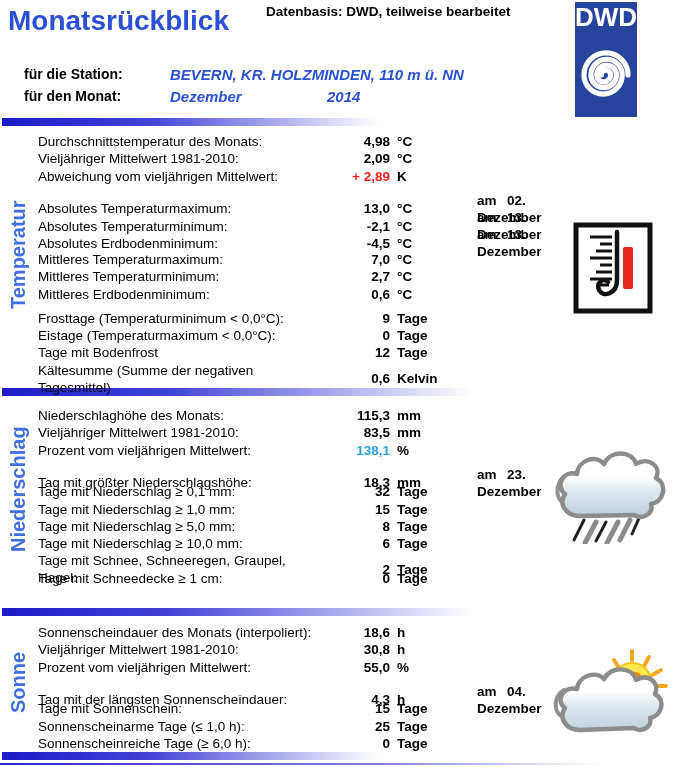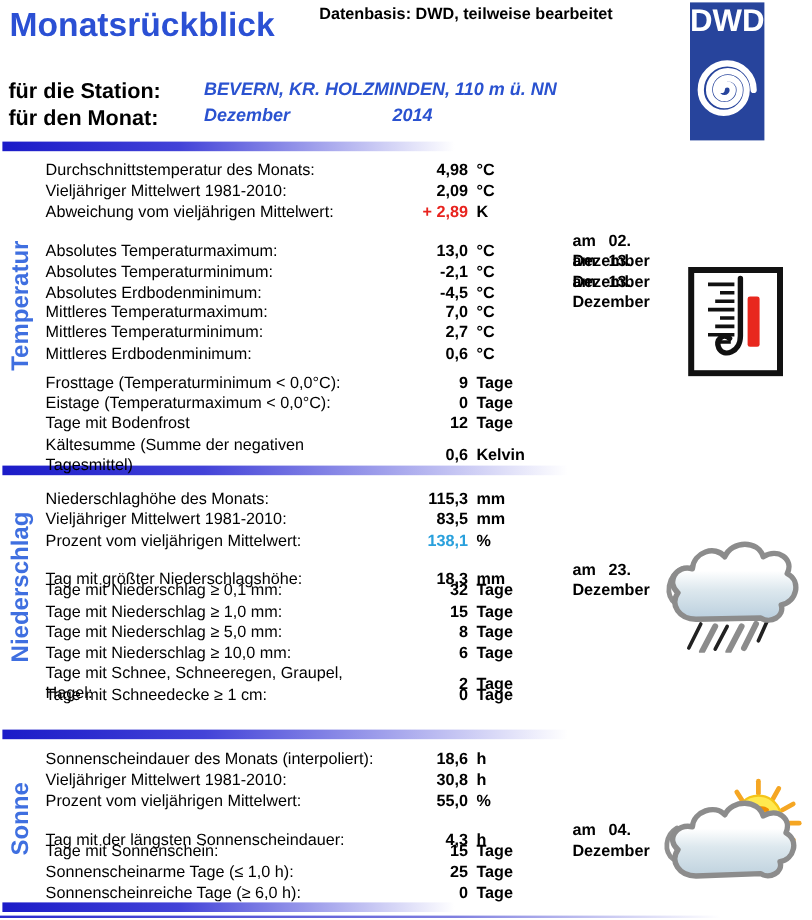--- a/index.html
+++ b/index.html
@@ -7,21 +7,21 @@
        font-family:"Liberation Sans",sans-serif;color:#000;}
 
   
   .title{position:absolute;left:8px;top:5px;font-size:28px;font-weight:bold;
          color:#2b50d4;letter-spacing:0;}
   .databasis{position:absolute;left:248px;top:4px;font-size:13.5px;font-weight:bold;margin-left:18px;}
   .logo{position:absolute;left:575px;top:2px;width:62px;height:115px;background:#27449c;
         display:flex;flex-direction:column;align-items:center;}
   .logo-text{color:#fff;font-weight:bold;font-size:26px;line-height:1.1;margin-top:1px;}
   .logo svg{width:58px;height:76px;margin-top:2px;}
-  .hdr-label{position:absolute;left:7px;font-size:18px;font-weight:bold;}
+  .hdr-label{position:absolute;left:24px;font-size:14px;font-weight:bold;}
   .hdr-value{position:absolute;font-size:15px;font-weight:bold;font-style:italic;color:#2a52d0;}
 
   
   .bar{position:absolute;left:2px;right:2px;height:8px;}
   .bar-short{background:linear-gradient(90deg,#1b1bc8 0%,#4343d8 22%,#ffffff 56%);}
   .bar-long {background:linear-gradient(90deg,#1b1bc8 0%,#4343d8 25%,#ffffff 70%);}
   .line-thin{position:absolute;left:0;right:45px;height:2px;
              background:linear-gradient(90deg,#2a2ace 0%,#7f7fe0 60%,#ffffff 95%);}
 
   

